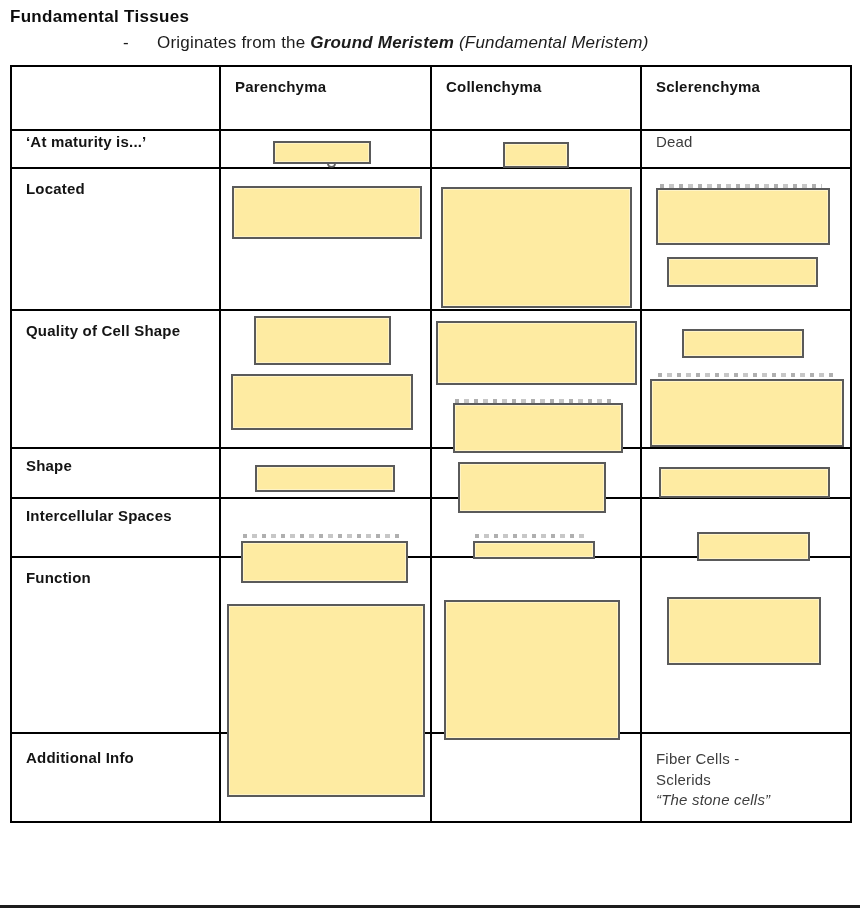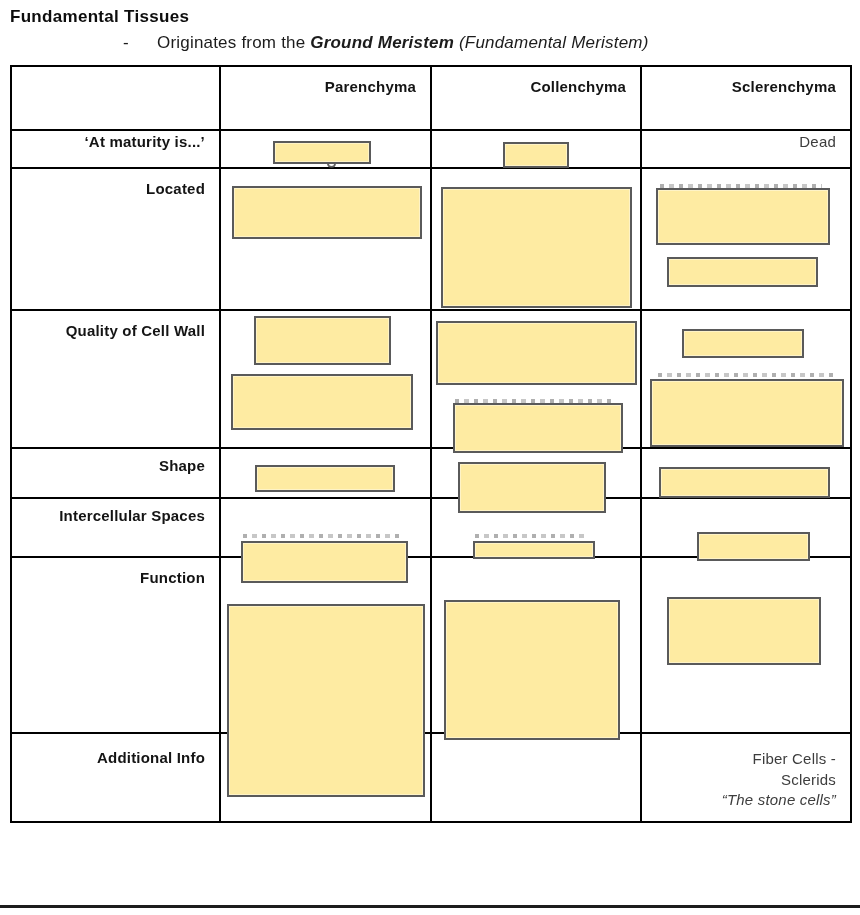--- a/index.html
+++ b/index.html
@@ -24,21 +24,21 @@
   .doc-bullet .em { font-weight: 700; font-style: italic; }
   .doc-bullet .paren { font-style: italic; }
 
   table.grid {
     position: absolute; left: 10px; top: 65px;
     width: 840px; border-collapse: collapse; table-layout: fixed;
   }
   table.grid td {
     border: 2px solid #000;
     vertical-align: top;
-    text-align: right;
+    text-align: left;
     font-size: 15px;
     padding: 11px 14px 0 14px;
     letter-spacing: .2px;
   }
   tr.r-head td { height: 64px; }
   tr.r-maturity td { height: 38px; padding-top: 2px; }
   tr.r-located td { height: 142px; }
   tr.r-quality td { height: 138px; }
   tr.r-shape td { height: 50px; padding-top: 8px; }
   tr.r-spaces td { height: 59px; padding-top: 8px; }
@@ -105,21 +105,21 @@
       <td></td>
       <td class="val">Dead</td>
     </tr>
     <tr class="r-located">
       <td class="lbl">Located</td>
       <td></td>
       <td></td>
       <td></td>
     </tr>
     <tr class="r-quality">
-      <td class="lbl">Quality of Cell Wall</td>
+      <td class="lbl">Quality of Cell Shape</td>
       <td></td>
       <td></td>
       <td></td>
     </tr>
     <tr class="r-shape">
       <td class="lbl">Shape</td>
       <td></td>
       <td></td>
       <td></td>
     </tr>

